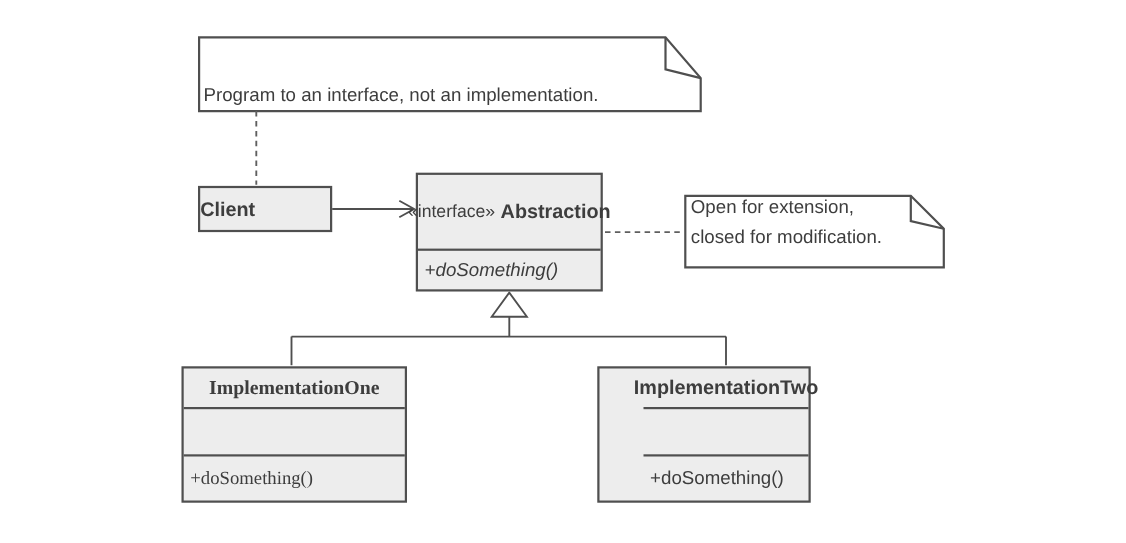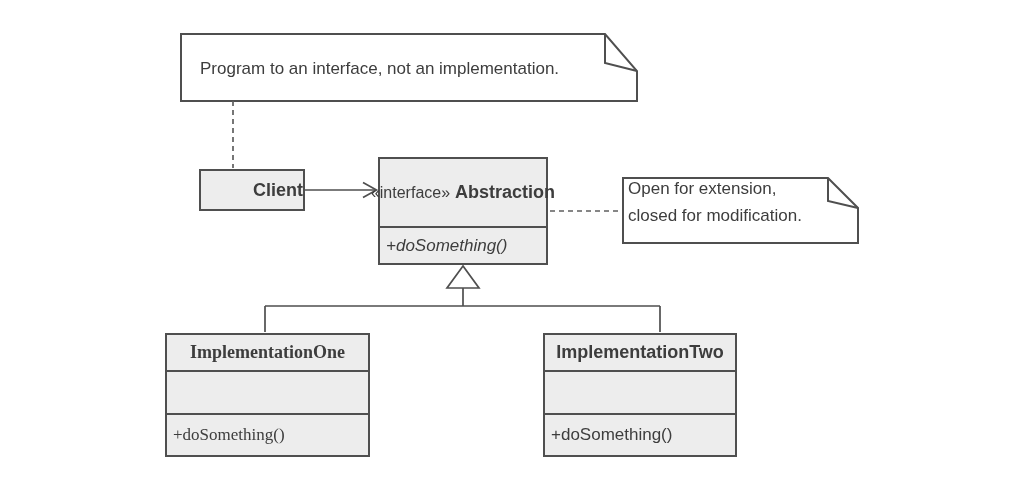--- a/index.html
+++ b/index.html
@@ -19,54 +19,54 @@
     position: absolute;
     background: #ededed;
     border: 2px solid #4f4f4f;
     box-sizing: border-box;
     z-index: 2;
   }
   .compartment { box-sizing: border-box; }
   .cls-name { font-weight: bold; font-size: 18px; }
 
   .box-client {
-    left: 180px; top: 169px; width: 106px; height: 42px;
-    display: flex; align-items: center; justify-content: flex-end; margin-left: 19px;
+    left: 180px; top: 169px; width: 122px; height: 42px;
+    display: flex; align-items: center; justify-content: flex-start;
   }
 
   .box-abstraction { left: 378px; top: 157px; width: 170px; height: 108px; }
   .abs-head {
     height: 69px; border-bottom: 2px solid #4f4f4f;
     display: flex; align-items: center; justify-content: center;
     gap: 5px;
   }
   .stereotype { font-size: 16px; }
   .method-row {
     height: 35px; display: flex; align-items: center;
     padding-left: 6px; font-size: 17px;
   }
   .italic { font-style: italic; }
 
   .box-impl-one { left: 165px; top: 333px; width: 205px; height: 124px; font-family: Liberation Serif, serif; }
-  .box-impl-two { left: 543px; top: 333px; width: 194px; height: 124px; }
+  .box-impl-two { left: 543px; top: 333px; width: 194px; height: 124px; padding-left: 40px; }
   .impl-title {
     height: 37px; border-bottom: 2px solid #4f4f4f;
     display: flex; align-items: center; justify-content: center;
   }
   .impl-attrs { height: 43px; border-bottom: 2px solid #4f4f4f; }
   .impl-method {
     height: 40px; display: flex; align-items: center;
     padding-left: 6px; font-size: 17px;
   }
 
   
   .note-text { position: absolute; z-index: 2; font-size: 17px; }
   .note-top-text {
     left: 185px; top: 36px; width: 410px; height: 65px;
-    display: flex; align-items: center; padding-top: 0; margin-left: 15px;
+    display: flex; align-items: center; padding-top: 18px;
   }
   .note-right-text {
     left: 628px; top: 178px; width: 225px; height: 48px;
     display: flex; flex-direction: column; justify-content: center;
     line-height: 27px;
   }
 </style>
 </head>
 <body>
 

